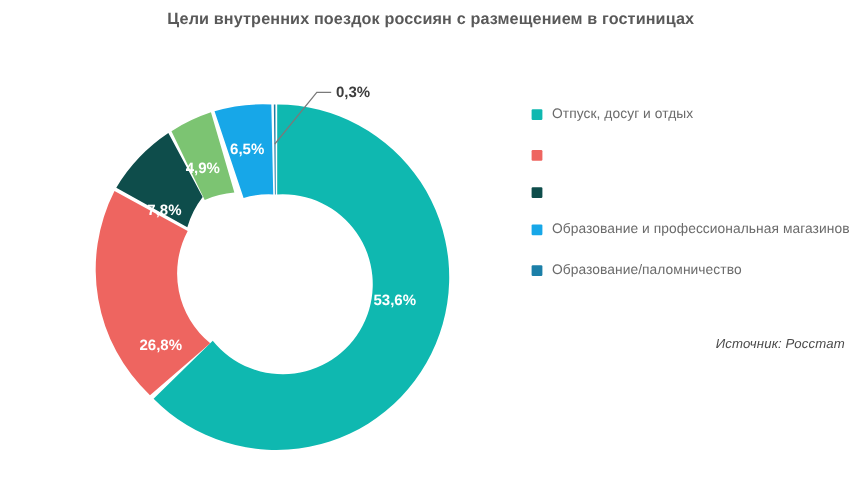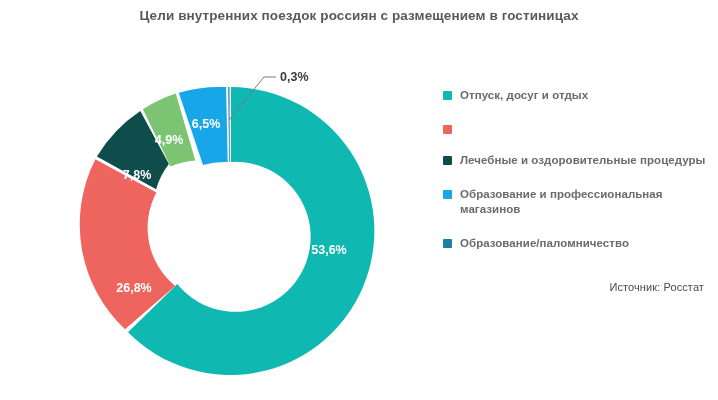--- a/index.html
+++ b/index.html
@@ -84,29 +84,29 @@
     flex: 0 0 9px;
     margin-top: 3px;
     margin-right: 8px;
     border-radius: 1px;
   }
   .legend-label {
     font-size: 11.5px;
     color: #6b6b6b;
     line-height: 15px;
     letter-spacing: 0.05px;
-    font-weight: bold;
   }
 
   
   .source-note {
     position: absolute;
     right: 14px;
     bottom: 9px;
     font-size: 11px;
+    font-style: italic;
     color: #4a4a4a;
     letter-spacing: 0.1px;
   }
 </style>
 </head>
 <body>
 
 <div id="chart-root">
 
   <div class="chart-title">Цели внутренних поездок россиян с размещением в гостиницах</div>
@@ -172,21 +172,20 @@
       <span class="legend-swatch" style="background:#0FB8B0"></span>
       <span class="legend-label">Отпуск, досуг и отдых</span>
     </div>
 
     <div class="legend-item">
       <span class="legend-swatch" style="background:#EE6560"></span>
     </div>
 
     <div class="legend-item">
       <span class="legend-swatch" style="background:#0E4D4B"></span>
-      <span class="legend-label">Лечебные и оздоровительные процедуры</span>
     </div>
 
 
     <div class="legend-item">
       <span class="legend-swatch" style="background:#17A7E8"></span>
       <span class="legend-label">Образование и профессиональная магазинов</span>
     </div>
 
     <div class="legend-item">
       <span class="legend-swatch" style="background:#1B7FA8"></span>

